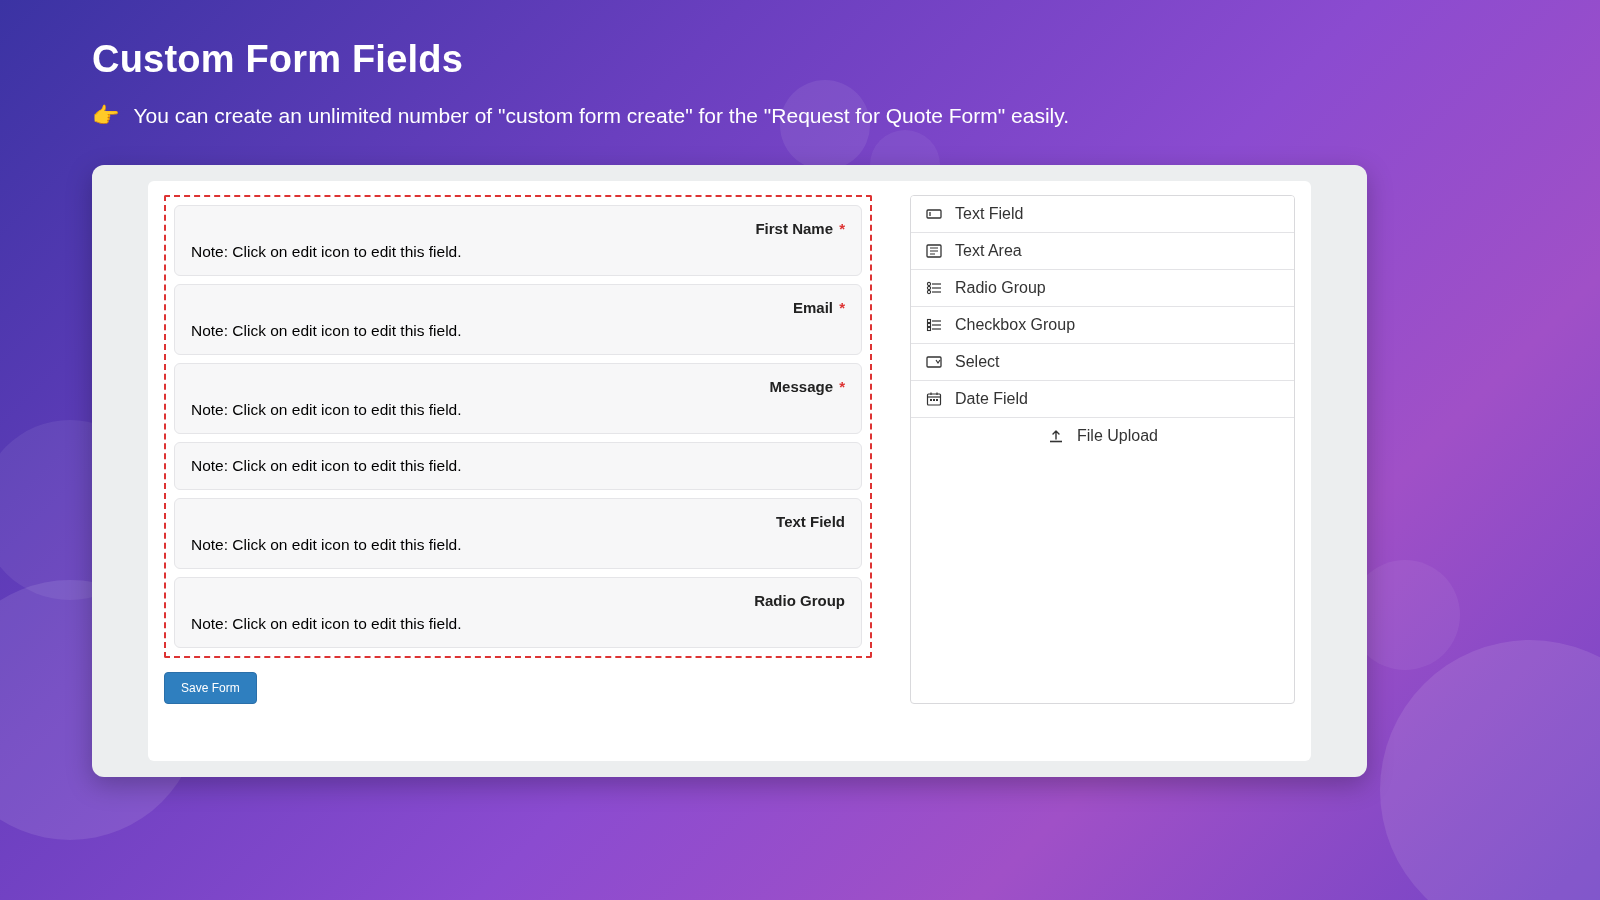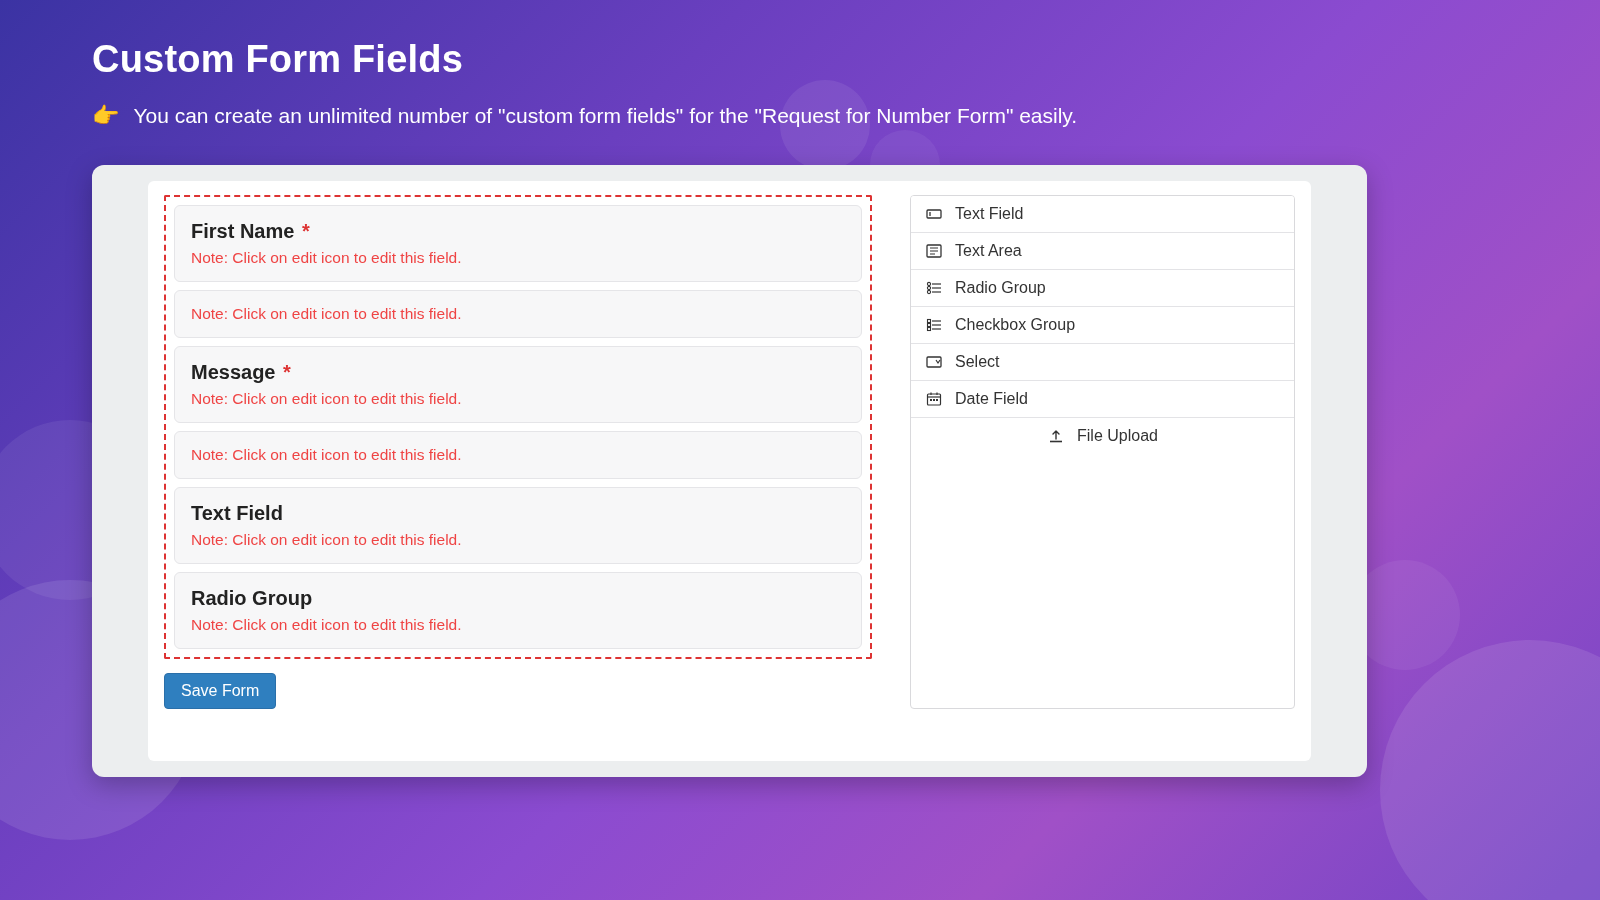--- a/index.html
+++ b/index.html
@@ -78,29 +78,30 @@
   }
   .field-card {
     background: #f7f7f8;
     border: 1px solid #e5e5e8;
     border-radius: 6px;
     padding: 14px 16px 14px 16px;
     margin-bottom: 8px;
   }
   .field-card:last-child { margin-bottom: 0; }
   .field-title {
-    font-size: 20px;
+    font-size: 15px;
     font-weight: 600;
     color: #222;
     margin-bottom: 6px;
+    text-align: right;
   }
   .req-star { color: #d33; font-weight: 600; margin-left: 2px; }
   .field-note {
     font-size: 15.5px;
-    color: #ef4444;
+    color: #000000;
   }
   .palette {
     border: 1px solid #d9d9dc;
     border-radius: 4px;
     overflow: hidden;
   }
   .palette-item {
     display: flex;
     align-items: center;
     gap: 12px;
@@ -117,56 +118,57 @@
     display: inline-flex;
     justify-content: center;
     color: #333;
   }
   .palette-item .icon svg { width: 16px; height: 16px; }
   .save-btn {
     display: inline-block;
     margin-top: 14px;
     background: #2f7fbf;
     color: #fff;
-    font-size: 16px;
+    font-size: 12px;
     padding: 8px 16px;
     border-radius: 4px;
     border: 1px solid #2a6fa9;
     cursor: pointer;
   }
 </style>
 </head>
 <body>
 
 <div class="bokeh b1"></div>
 <div class="bokeh b2"></div>
 <div class="bokeh b3"></div>
 <div class="bokeh b4"></div>
 <div class="bokeh b5"></div>
 <div class="bokeh b6"></div>
 
 <div class="header">
   <div class="page-title">Custom Form Fields</div>
   <div class="subtitle-row">
     <span class="hand-icon">👉</span>
-    <span>You can create an unlimited number of "custom form fields" for the "Request for Number Form" easily.</span>
+    <span>You can create an unlimited number of "custom form create" for the "Request for Quote Form" easily.</span>
   </div>
 </div>
 
 <div class="panel">
   <div class="inner">
     <div class="builder-grid">
 
       <div>
         <div class="drop-area" id="drop-area">
             <div class="field-card">
               <div class="field-title"><span>First Name</span><span class="req-star"> *</span></div>
               <div class="field-note">Note: Click on edit icon to edit this field.</div>
             </div>
             <div class="field-card">
+              <div class="field-title"><span>Email</span><span class="req-star"> *</span></div>
               <div class="field-note">Note: Click on edit icon to edit this field.</div>
             </div>
             <div class="field-card">
               <div class="field-title"><span>Message</span><span class="req-star"> *</span></div>
               <div class="field-note">Note: Click on edit icon to edit this field.</div>
             </div>
             <div class="field-card">
               <div class="field-note">Note: Click on edit icon to edit this field.</div>
             </div>
             <div class="field-card">

